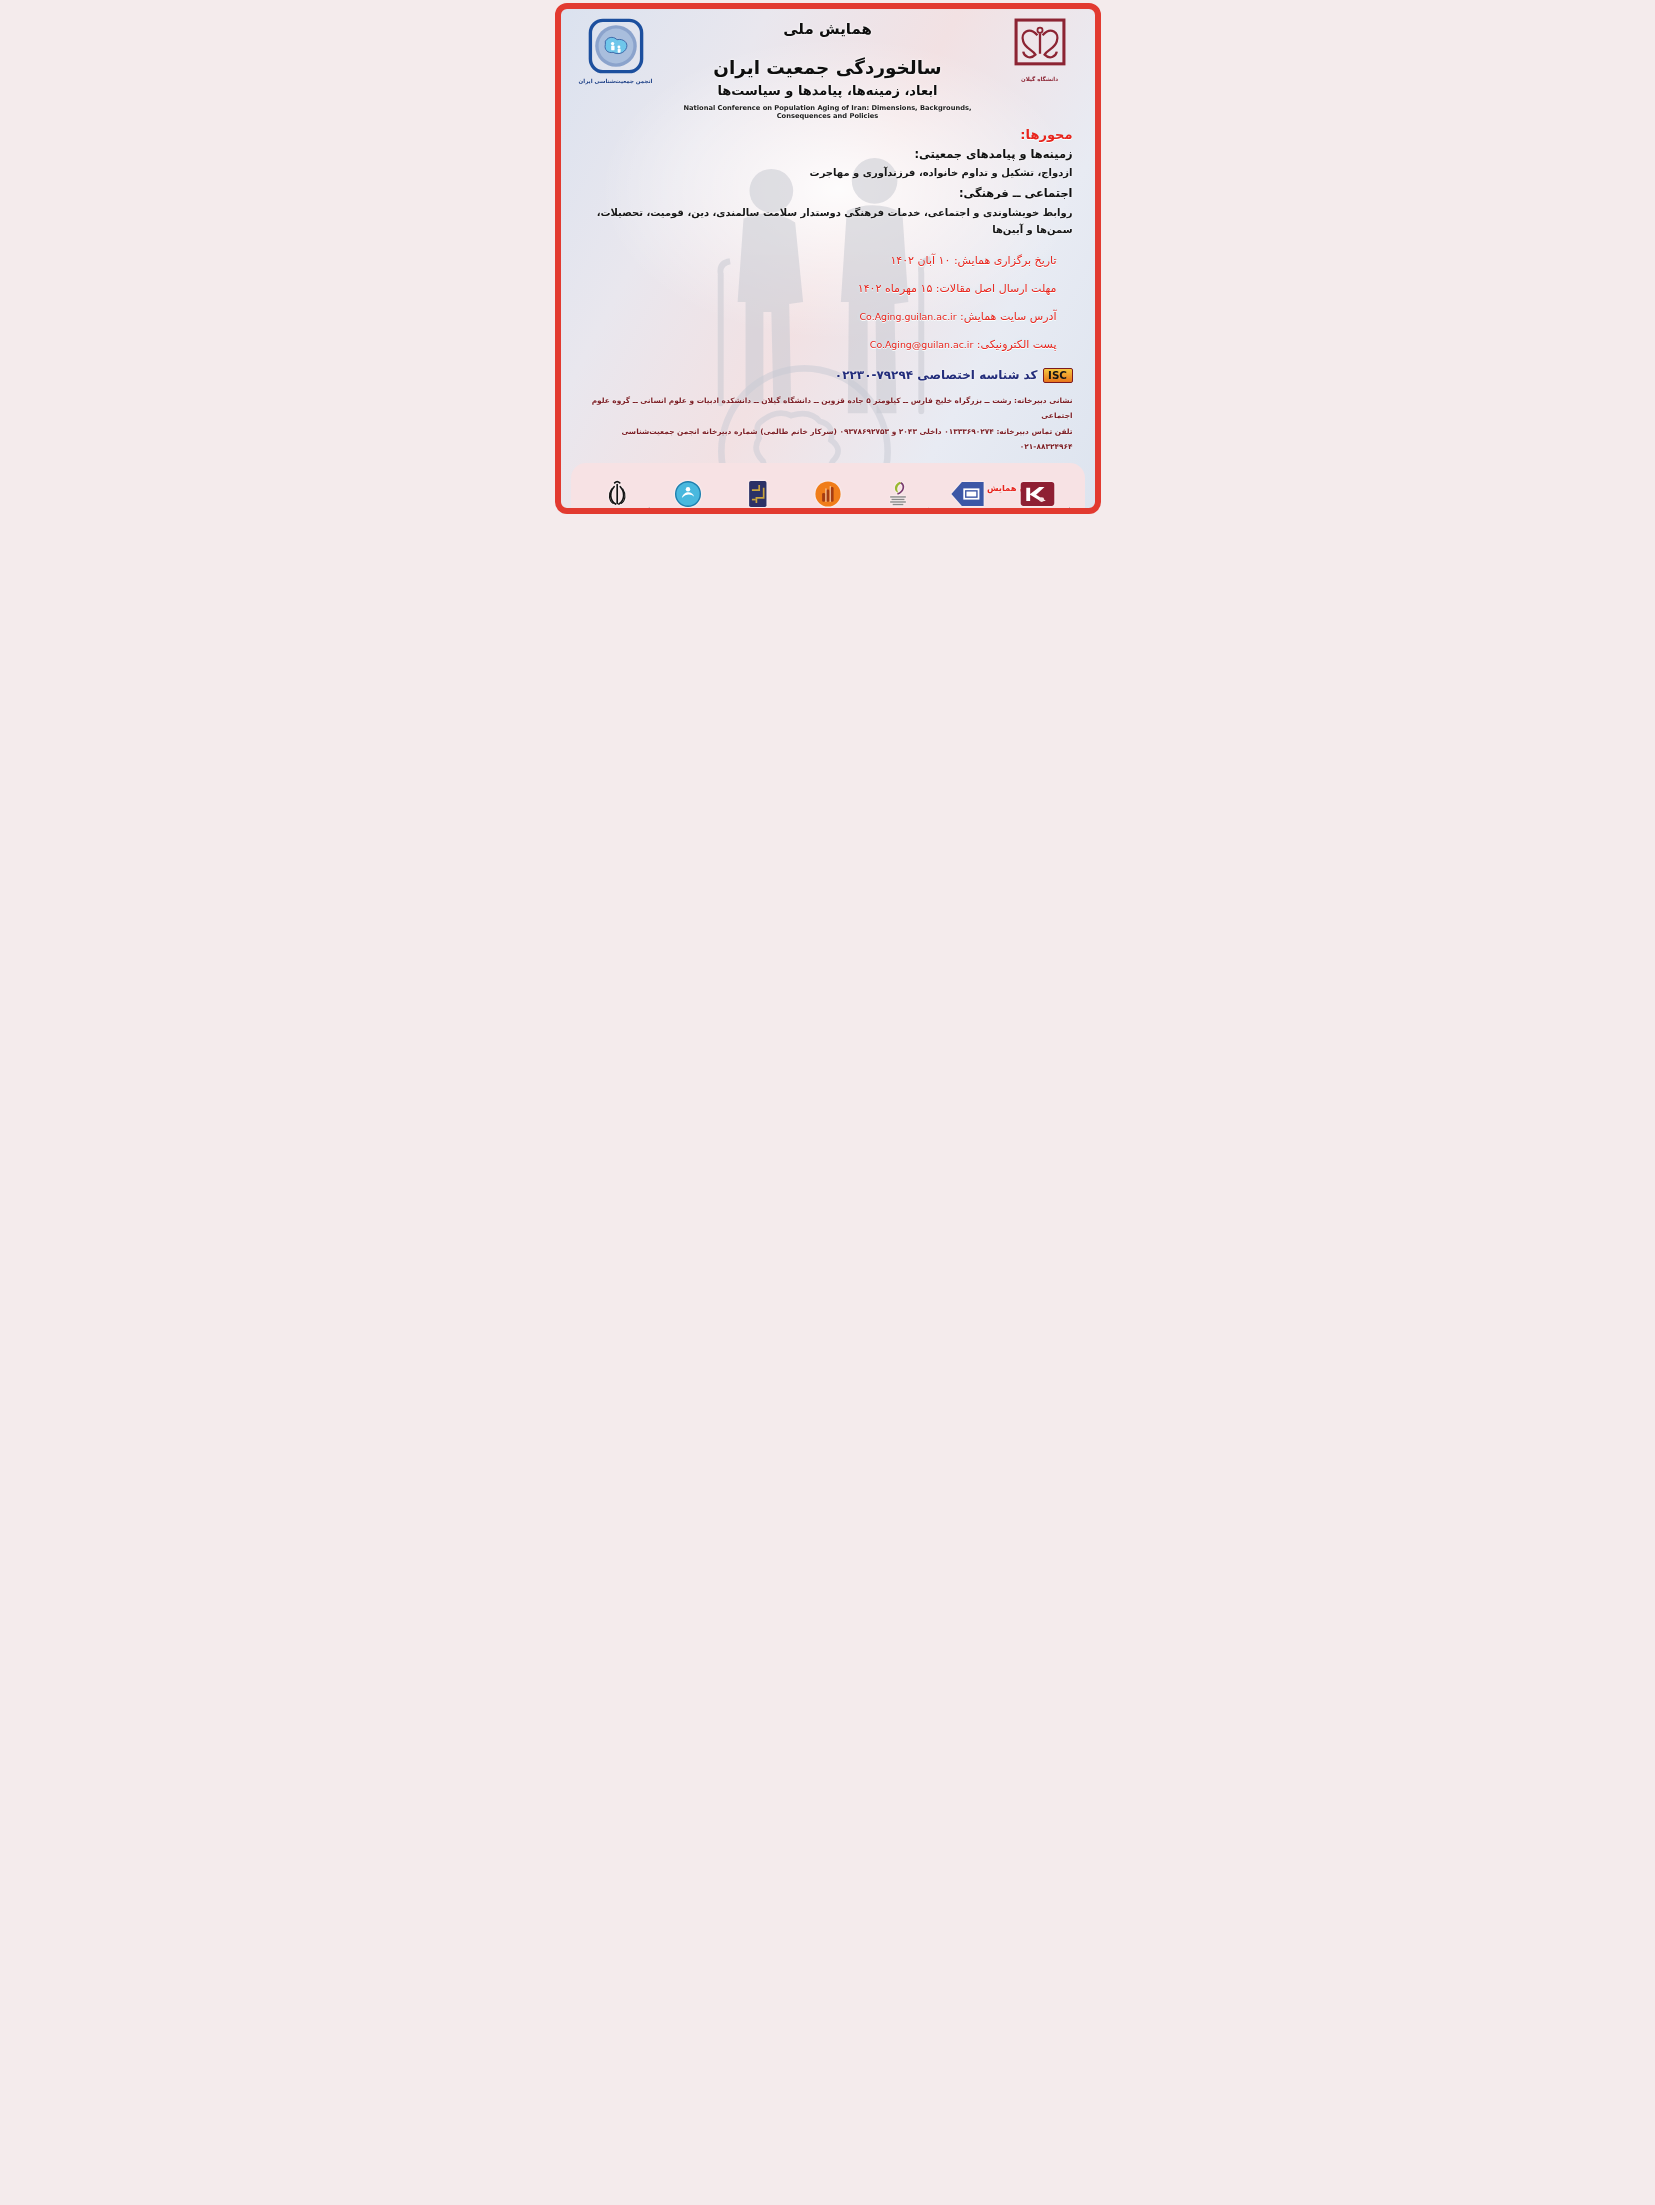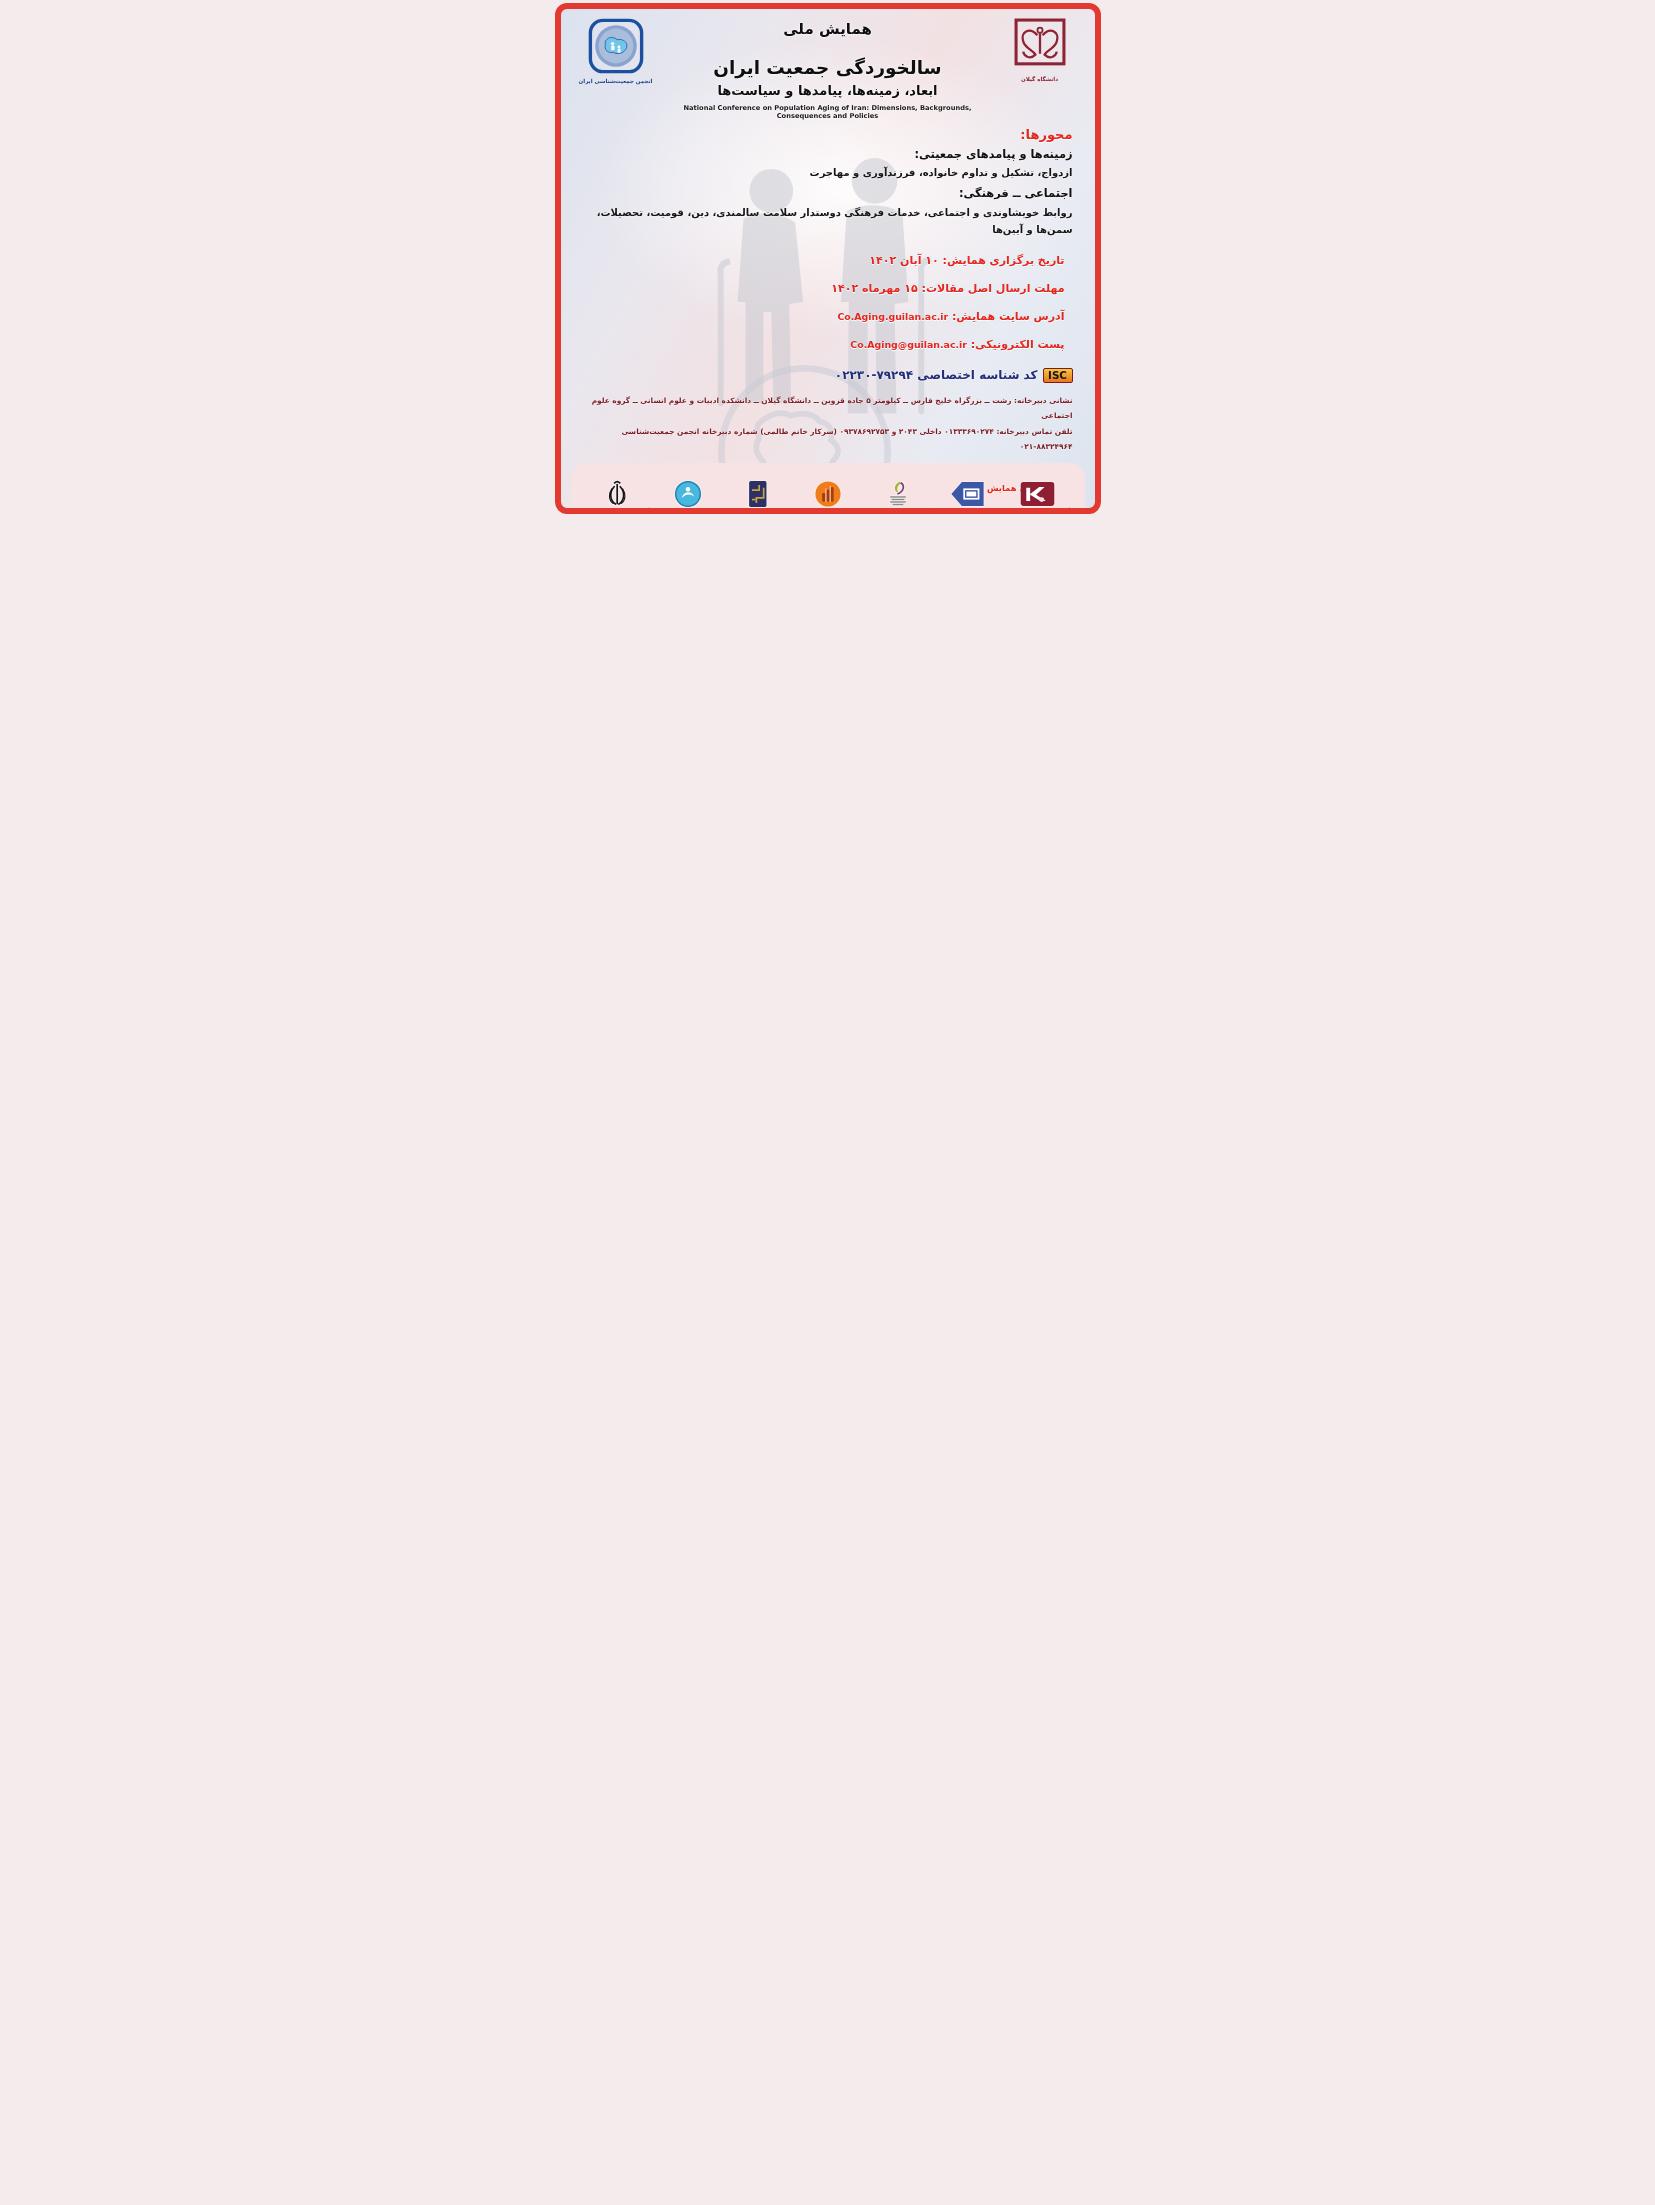--- a/index.html
+++ b/index.html
@@ -33,21 +33,21 @@
   .t3{font-size:13px;font-weight:bold;color:#0e0e0e;line-height:1.5;text-shadow:0 0 3px #fff,0 0 1px #fff;}
   .ten{direction:ltr;font-size:6.7px;font-weight:bold;color:#1c1c1c;margin-top:3px;text-shadow:0 0 2px #fff;}
   
   .main{padding:2px 22px 0 15px;text-align:right;}
   .axes-label{color:#e8251d;font-size:13px;font-weight:bold;margin:5px 0 2px 0;text-shadow:0 0.5px 0 #fff,0 0 3.5px #d9f4f7;}
   .section{margin:1px 0;}
   .sec-h{font-size:11.4px;font-weight:bold;color:#101010;line-height:1.8;margin:0;text-shadow:0 0 2.5px #fff;}
   .sec-b{font-size:10px;font-weight:bold;color:#161616;line-height:1.75;margin:0 0 1px 0;text-shadow:0 0 2.5px #fff;}
   
   .infoblock{margin-top:10px;}
-  .iline{font-size:11px;font-weight:bold;color:#e8251d;margin:15px 8px;text-shadow:0 0.5px 0 #fff,0 0 4px #cdeef5;}
+  .iline{font-size:11px;font-weight:normal;color:#e8251d;margin:15px 16px;text-shadow:0 0.5px 0 #fff,0 0 4px #cdeef5;}
   .iline .lat{direction:ltr;unicode-bidi:embed;font-size:9.4px;}
   .iscline{display:flex;align-items:center;gap:5px;margin-top:17px;}
   .isc-badge{display:inline-block;background:linear-gradient(#f6c63e,#e8761c);border:1.5px solid #7c1a1f;border-radius:2px;color:#151515;font-weight:bold;font-size:10.4px;padding:0.5px 4.5px;direction:ltr;}
   .isc-text{font-size:12px;font-weight:bold;color:#232d7b;text-shadow:0 0 2.5px #fff;}
   
   .addr{margin:10px 22px 0 15px;text-align:right;}
   .aline{font-size:7.4px;font-weight:bold;color:#7b1d24;line-height:2.1;text-shadow:0 0 2px #fff;}
   
   .panel{position:relative;margin:8px 10px 7px 10px;background:#f7e2e4;border-radius:15px;padding:4px 9px 2px 9px;min-height:149px;}
   .panel-label{position:absolute;top:20px;right:37px;color:#e8251d;font-size:8.4px;font-weight:bold;text-shadow:0 0 2.5px #fff;}

